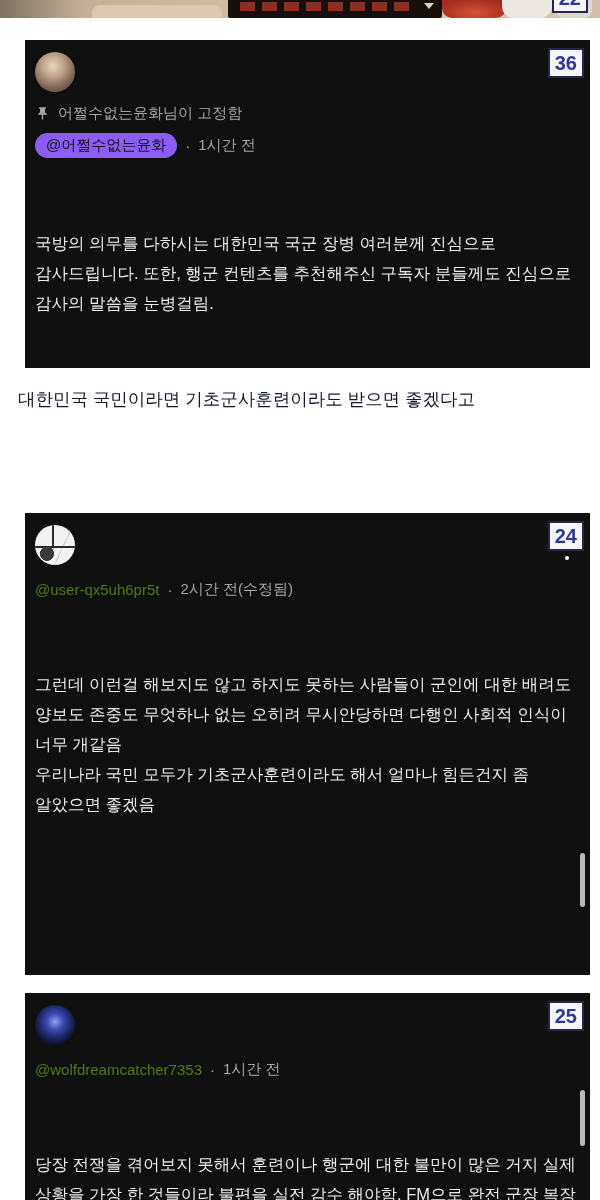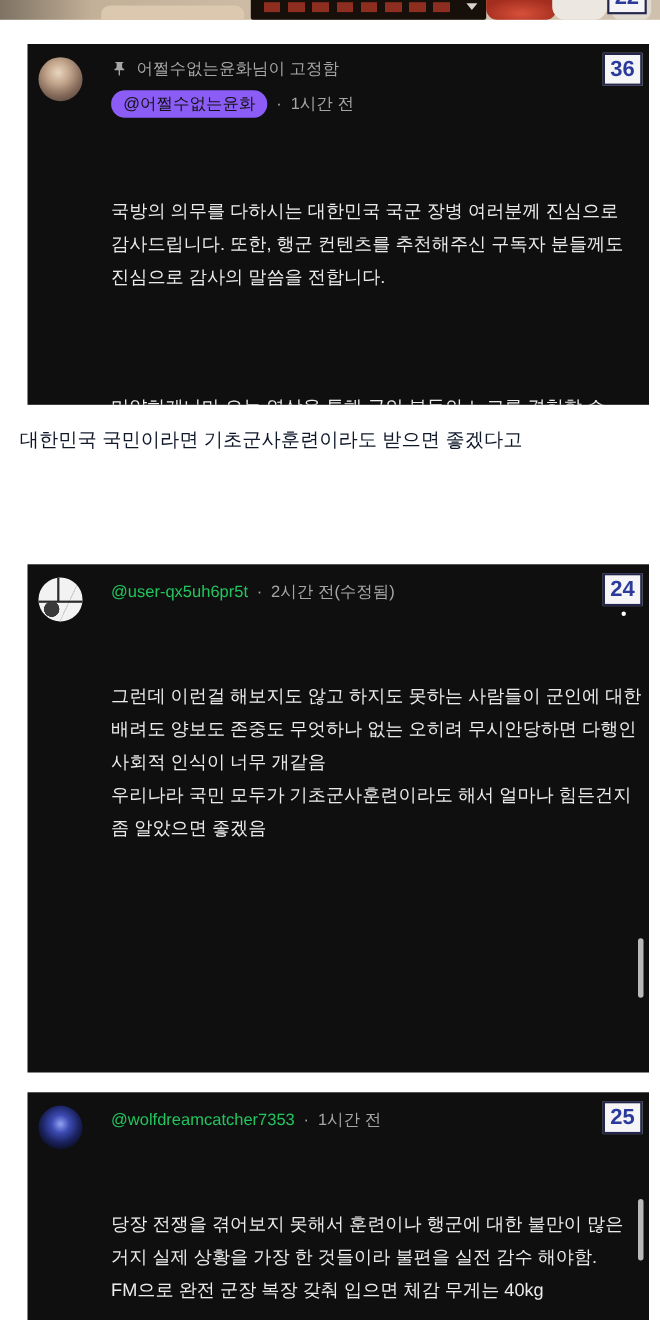--- a/index.html
+++ b/index.html
@@ -27,40 +27,40 @@
     padding: 0 5px; z-index: 5; }
   .photo-strip .num-badge { top: -17px; right: 12px; }
   .badge-dot { position: absolute; top: 43px; right: 21px; width: 4px; height: 4px; background: #ffffff; border-radius: 50%; z-index: 5; }
 
   
   .card { position: absolute; left: 25px; width: 565px; background: #0f0f0f; overflow: hidden; }
   .card-23 { top: 40px;  height: 328px; }
   .card-24 { top: 513px; height: 462px; }
   .card-25 { top: 993px; height: 240px; }
 
-  .row { display: flex; gap: 26px; padding: 10px 2px 0 10px; }
+  .row { display: flex; gap: 9px; padding: 10px 2px 0 10px; flex-direction: column; }
   .avatar { flex: 0 0 40px; width: 40px; height: 40px; border-radius: 50%; margin-top: 2px; }
   .avatar-photo { background: radial-gradient(circle at 45% 35%, #e8d5bf 0%, #c3a68c 30%, #84695a 62%, #3c322a 100%); }
   .avatar-sketch { position: relative; background: #f2f2f2; overflow: hidden; }
   .avatar-sketch::before { content: ""; position: absolute; inset: 0;
     background:
       radial-gradient(circle at 30% 72%, #3a3a3a 0 17%, transparent 18%),
       linear-gradient(#2a2a2a,#2a2a2a) 0 54% / 100% 2px no-repeat,
       linear-gradient(#2a2a2a,#2a2a2a) 44% 0 / 2px 56% no-repeat,
       linear-gradient(115deg, transparent 64%, #cfcfcf 64% 66%, transparent 66%); }
   .avatar-wolf { background: radial-gradient(circle at 50% 42%, #93a2f0 0%, #3d4cb5 26%, #1b2360 55%, #090b16 82%); }
 
   .col { flex: 1; min-width: 0; }
   .pin-row { display: flex; align-items: center; gap: 8px; color: #a6a6a6; font-size: 15px; margin-top: 3px; }
   .pin-row svg { width: 15px; height: 15px; fill: #a6a6a6; flex: 0 0 auto; }
   .meta-row { display: flex; align-items: center; gap: 8px; font-size: 15px; color: #a6a6a6; }
   .card-23 .meta-row { margin-top: 10px; }
   .card-24 .meta-row, .card-25 .meta-row { margin-top: 6px; }
   .author-pill { background: #8b5cf6; color: #121212; padding: 3px 11px; border-radius: 14px; font-size: 15px; }
-  .author-plain { color: #22c55e; }
+  .author-plain { color: #4d7c0f; }
 
   .body { margin-top: 10px; font-size: 16.5px; line-height: 30px; color: #ebebeb; white-space: pre-wrap; word-break: keep-all; }
   .body p + p { margin-top: 28px; }
 
   .scroll-thumb { position: absolute; right: 5px; width: 5px; background: #b9b9b9; border-radius: 3px; }
   .card-24 .scroll-thumb { top: 340px; height: 54px; }
   .card-25 .scroll-thumb { top: 97px; height: 56px; }
 
   
   .interlude { position: absolute; left: 18px; top: 386px; width: 566px;
@@ -90,21 +90,21 @@
               <path d="M16 9V4h1c.55 0 1-.45 1-1s-.45-1-1-1H7c-.55 0-1 .45-1 1s.45 1 1 1h1v5c0 1.66-1.34 3-3 3v2h5.97v7l1 1 1-1v-7H19v-2c-1.66 0-3-1.34-3-3z"></path>
             </svg>
           <span>어쩔수없는윤화님이 고정함</span>
         </div>
         <div class="meta-row">
           <span class="author-pill">@어쩔수없는윤화</span>
           <span>·</span>
           <span>1시간 전</span>
         </div>
         <div class="body">
-          <p>국방의 의무를 다하시는 대한민국 국군 장병 여러분께 진심으로 감사드립니다. 또한, 행군 컨텐츠를 추천해주신 구독자 분들께도 진심으로 감사의 말씀을 전합니다.</p>
+          <p>국방의 의무를 다하시는 대한민국 국군 장병 여러분께 진심으로 감사드립니다. 또한, 행군 컨텐츠를 추천해주신 구독자 분들께도 진심으로 감사의 말씀을 눈병걸림.</p>
           <p>미약하게나마 오늘 영상을 통해 군인 분들의 노고를 경험할 수 있었습니다.
 모두 파이팅입니다.</p>
         </div>
 
       </div>
     </div>
   </section>
 
   <p class="interlude">대한민국 국민이라면 기초군사훈련이라도 받으면 좋겠다고</p>
 

